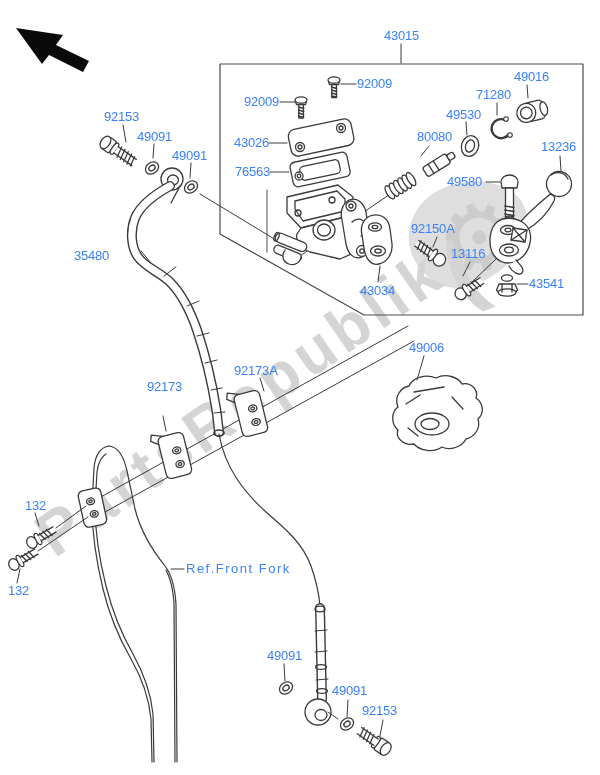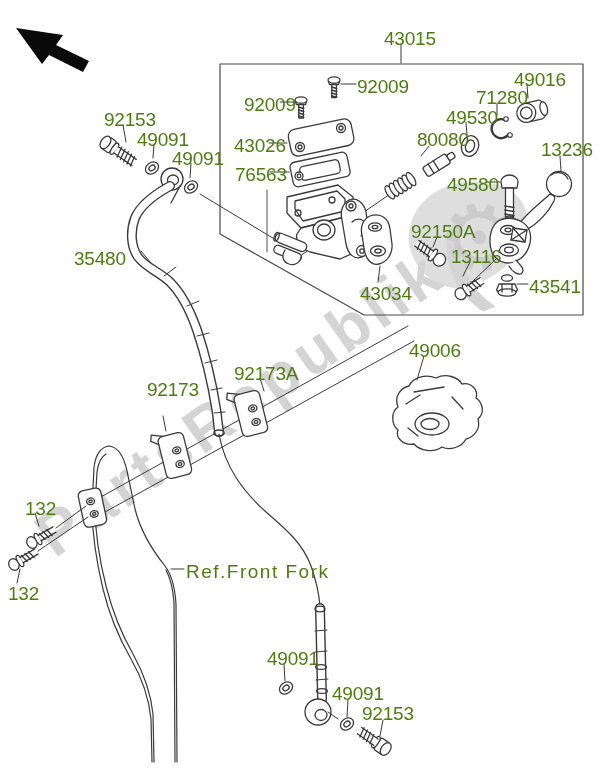--- a/index.html
+++ b/index.html
@@ -12,21 +12,21 @@
   .wm-text{position:absolute;left:22px;top:512px;font-size:62px;font-weight:bold;
            color:#d4d4d4;letter-spacing:5px;transform:rotate(-35deg);
            transform-origin:left top;white-space:nowrap;}
   .wm-paren{position:absolute;left:444px;top:206px;font-size:98px;font-weight:bold;
             color:#d4d4d4;transform:rotate(-22deg);}
   .wm-gear{position:absolute;left:438px;top:192px;font-size:92px;color:#cccccc;
            transform:rotate(-15deg);line-height:1;}
   
   #art{position:absolute;left:0;top:0;}
   
-  .plabel{position:absolute;font-size:19px;color:#4d7c0f;letter-spacing:-0.2px;
+  .plabel{position:absolute;font-size:13px;color:#3b82f6;letter-spacing:-0.2px;
           white-space:nowrap;line-height:1;}
 </style>
 </head>
 <body>
 
 <div id="stage">
 
   <div class="wm-blob"></div>
   <div class="wm-text">PartsRepublik</div>
   <div class="wm-paren">(</div>

